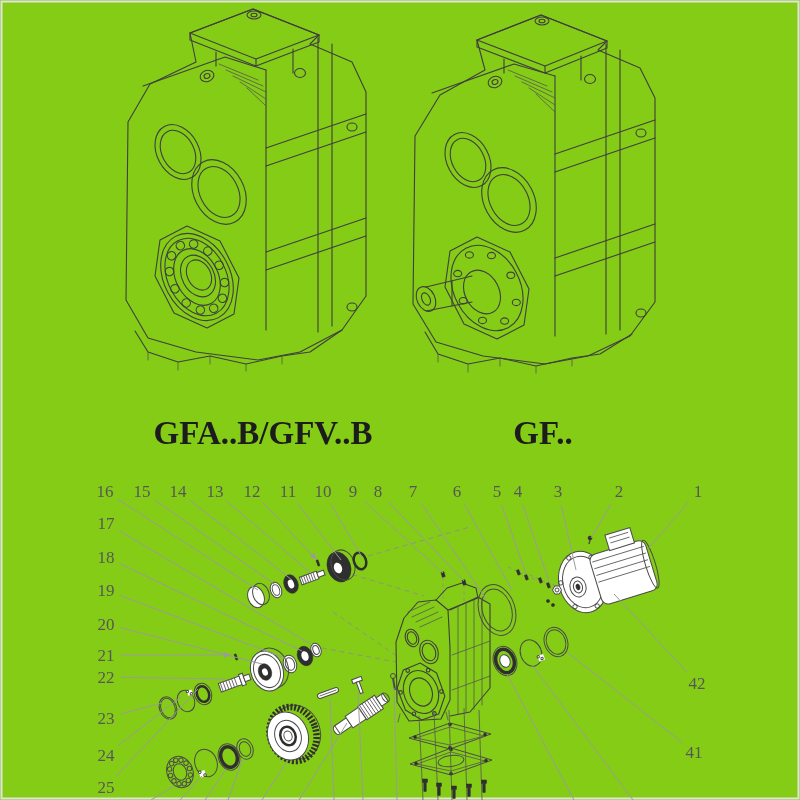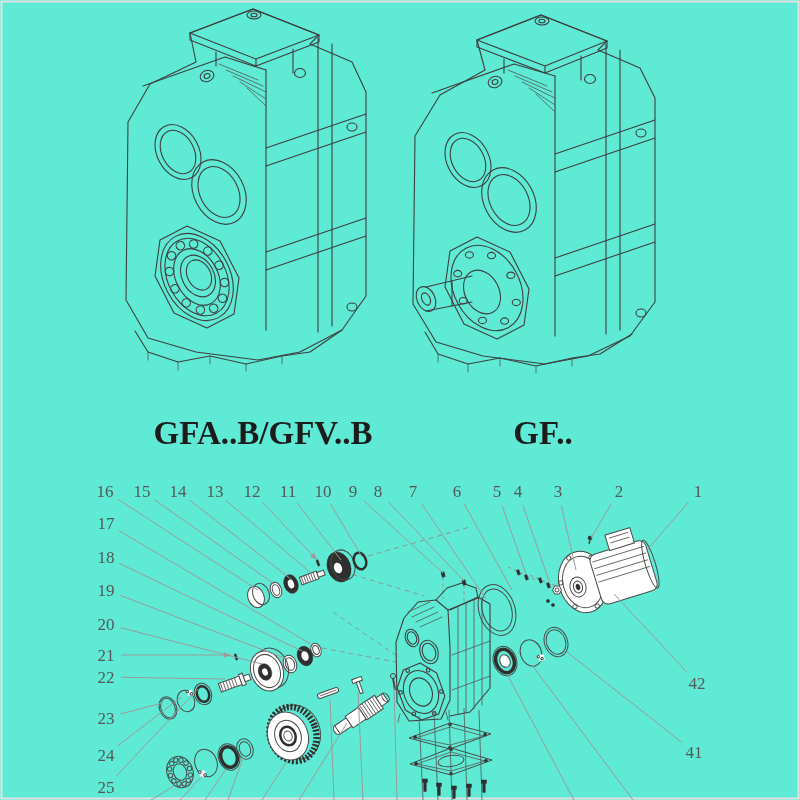--- a/index.html
+++ b/index.html
@@ -1,16 +1,16 @@
 <!DOCTYPE html>
 <html><head>
 <meta charset="utf-8">
 <style>
   html,body{margin:0;padding:0;background:#ffffff;}
-  #page{position:relative;width:800px;height:800px;background:#5eead4;overflow:hidden;
+  #page{position:relative;width:800px;height:800px;background:#84cc16;overflow:hidden;
         font-family:"Liberation Serif", serif;text-decoration:underline;}
   svg{position:absolute;left:0;top:0;}
   .ink{stroke:#3f3f3f;stroke-width:1.1;fill:none;stroke-linejoin:round;stroke-linecap:round;}
   .ink-thin{stroke:#555555;stroke-width:0.8;fill:none;}
   .part{stroke:#4a4a4a;stroke-width:1;fill:#ffffff;}
   .part-open{stroke:#4a4a4a;stroke-width:1;fill:none;}
   .dark{fill:#2f2f2f;stroke:#2f2f2f;stroke-width:0.5;}
   .band{stroke:#2f2f2f;fill:none;}
   .dash{stroke:#8f8f8f;stroke-width:0.9;fill:none;stroke-dasharray:5 4;}
   .dash2{stroke:#8f8f8f;stroke-width:0.9;fill:none;stroke-dasharray:3.5 3;}

